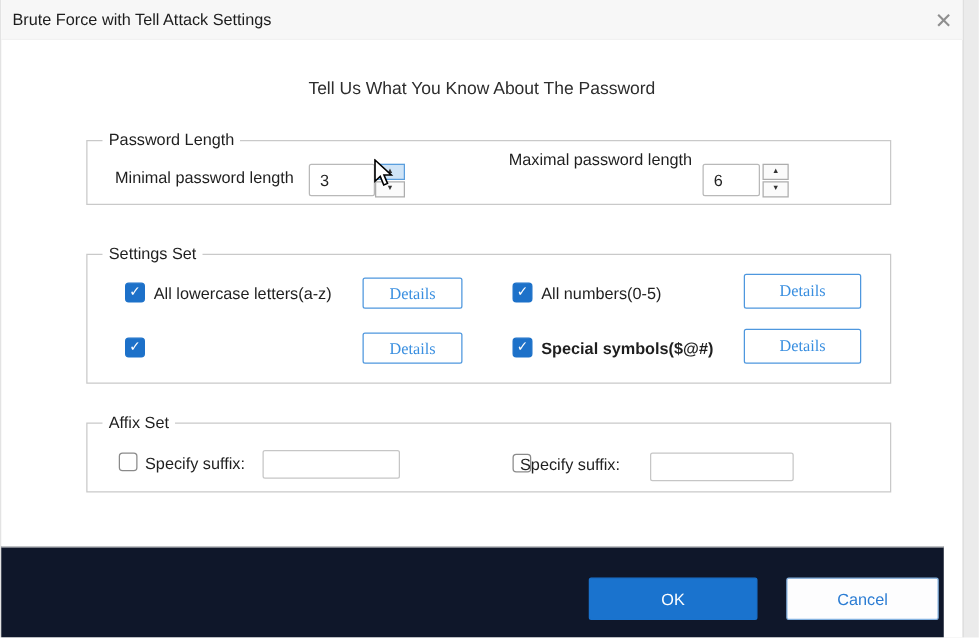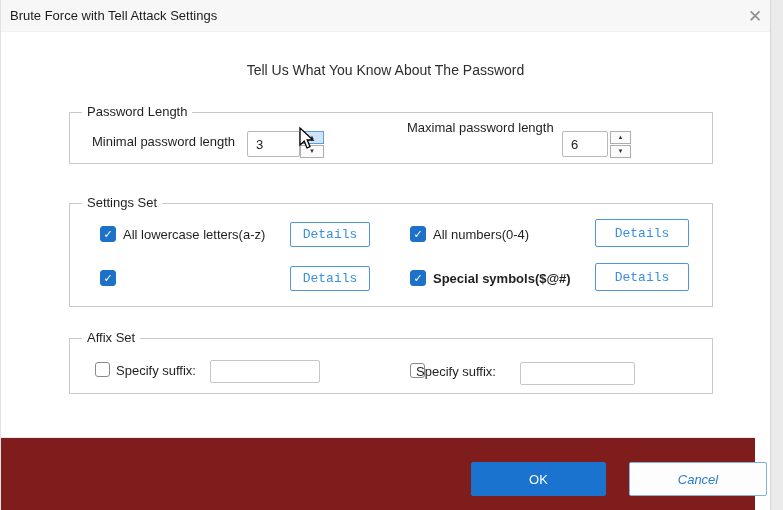--- a/index.html
+++ b/index.html
@@ -56,39 +56,39 @@
   .cbox {
     position:absolute; width:16px; height:16px; border-radius:3px;
     border:1px solid #8a8a8a; background:#fff;
     font-size:11px; line-height:14px; text-align:center; color:#fff; cursor:default;
   }
   .cbox.checked { background:#1d71c9; border-color:#1d71c9; }
   .cbox.small { width:15px; height:15px; }
   .details {
     position:absolute; background:#fff; border:1px solid #4e97de; border-radius:2px;
     color:#3a8fe0; font-size:13px; display:flex; align-items:center; justify-content:center;
-    font-family:Liberation Mono, monospace; cursor:default;
+    font-family:Liberation Serif, serif; cursor:default;
   }
   .txtinput {
     position:absolute; border:1px solid #c6c6c6; border-radius:2px; background:#fff;
     font-size:13px; padding:0 6px; outline:none; font-family:"Liberation Sans",sans-serif;
   }
   .footer {
     position:absolute; left:0; right:15px; top:437px; height:73px;
-    background:#7f1d1d; border-top:1px solid #e7e7e7;
+    background:#0f172a; border-top:1px solid #e7e7e7;
   }
   .btn-ok {
     position:absolute; left:470px; top:24px; width:135px; height:34px;
     background:#1a73ce; border:1px solid #1a73ce; border-radius:2px;
     color:#fff; font-size:13px; font-family:"Liberation Sans",sans-serif; cursor:default;
   }
   .btn-cancel {
-    position:absolute; left:628px; top:24px; width:138px; height:34px;
+    position:absolute; left:628px; top:24px; width:122px; height:34px;
     background:#fdfdfe; border:1px solid #82b1e0; border-radius:2px;
-    color:#2b7cd3; font-size:13px; font-family:"Liberation Sans",sans-serif; cursor:default;font-style:italic;
+    color:#2b7cd3; font-size:13px; font-family:"Liberation Sans",sans-serif; cursor:default;
   }
   .cursor { position:absolute; left:296px; top:127px; width:22px; height:24px; }
 </style>
 </head>
 <body>
 
 <div class="dialog">
 
   <div class="titlebar">
     <span class="title">Brute Force with Tell Attack Settings</span>
@@ -116,21 +116,21 @@
   </div>
 
   <div class="group" style="top:203px;height:104px;">
     <span class="legend">Settings Set</span>
 
     <span class="cbox checked" style="left:30px;top:22px;">✓</span>
     <span class="lbl" style="left:53px;top:23px;">All lowercase letters(a-z)</span>
     <span class="details" style="left:220px;top:18px;width:80px;height:25px;">Details</span>
 
     <span class="cbox checked" style="left:340px;top:22px;">✓</span>
-    <span class="lbl" style="left:363px;top:23px;">All numbers(0-4)</span>
+    <span class="lbl" style="left:363px;top:23px;">All numbers(0-5)</span>
     <span class="details" style="left:525px;top:15px;width:94px;height:28px;">Details</span>
 
     <span class="cbox checked" style="left:30px;top:66px;">✓</span>
     <span class="details" style="left:220px;top:62px;width:80px;height:25px;">Details</span>
 
     <span class="cbox checked" style="left:340px;top:66px;">✓</span>
     <span class="lbl" style="left:363px;top:67px;font-weight:bold;">Special symbols($@#)</span>
     <span class="details" style="left:525px;top:59px;width:94px;height:28px;">Details</span>
   </div>
 

